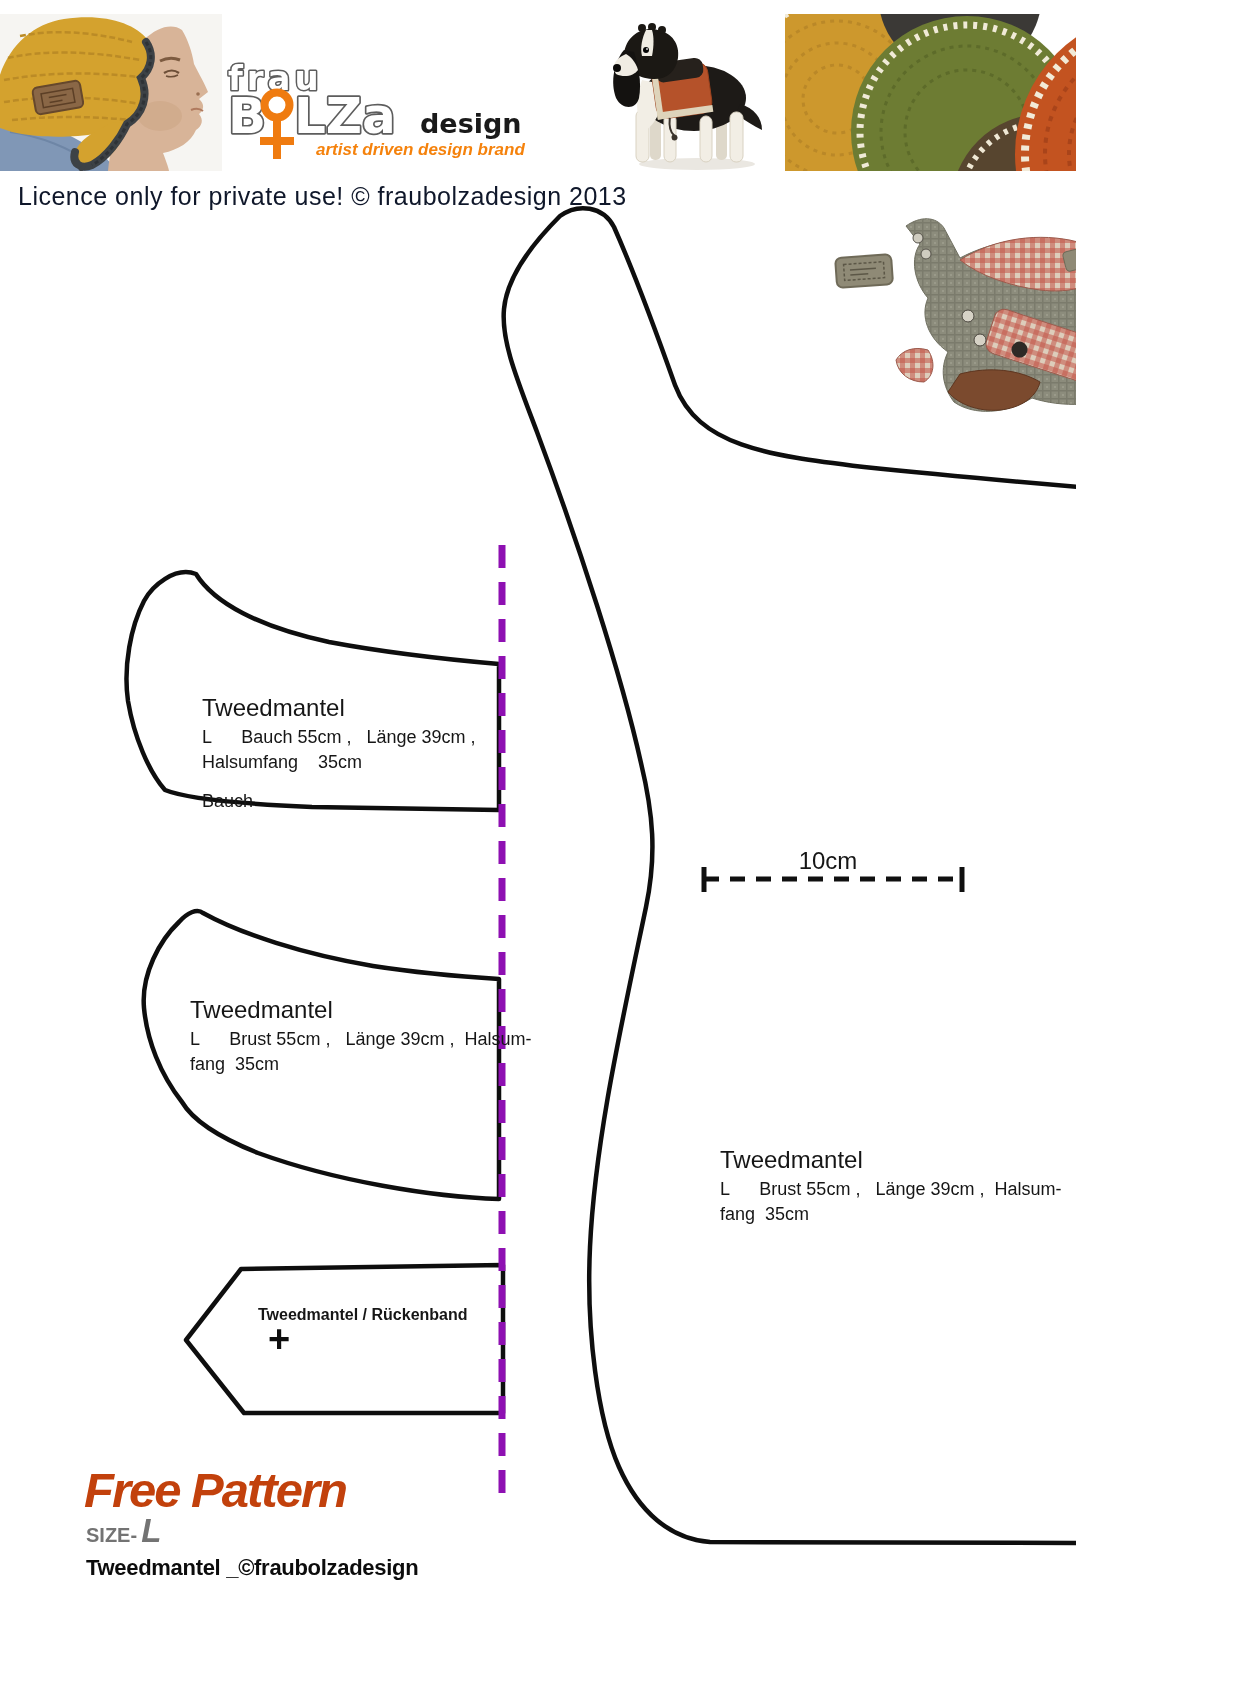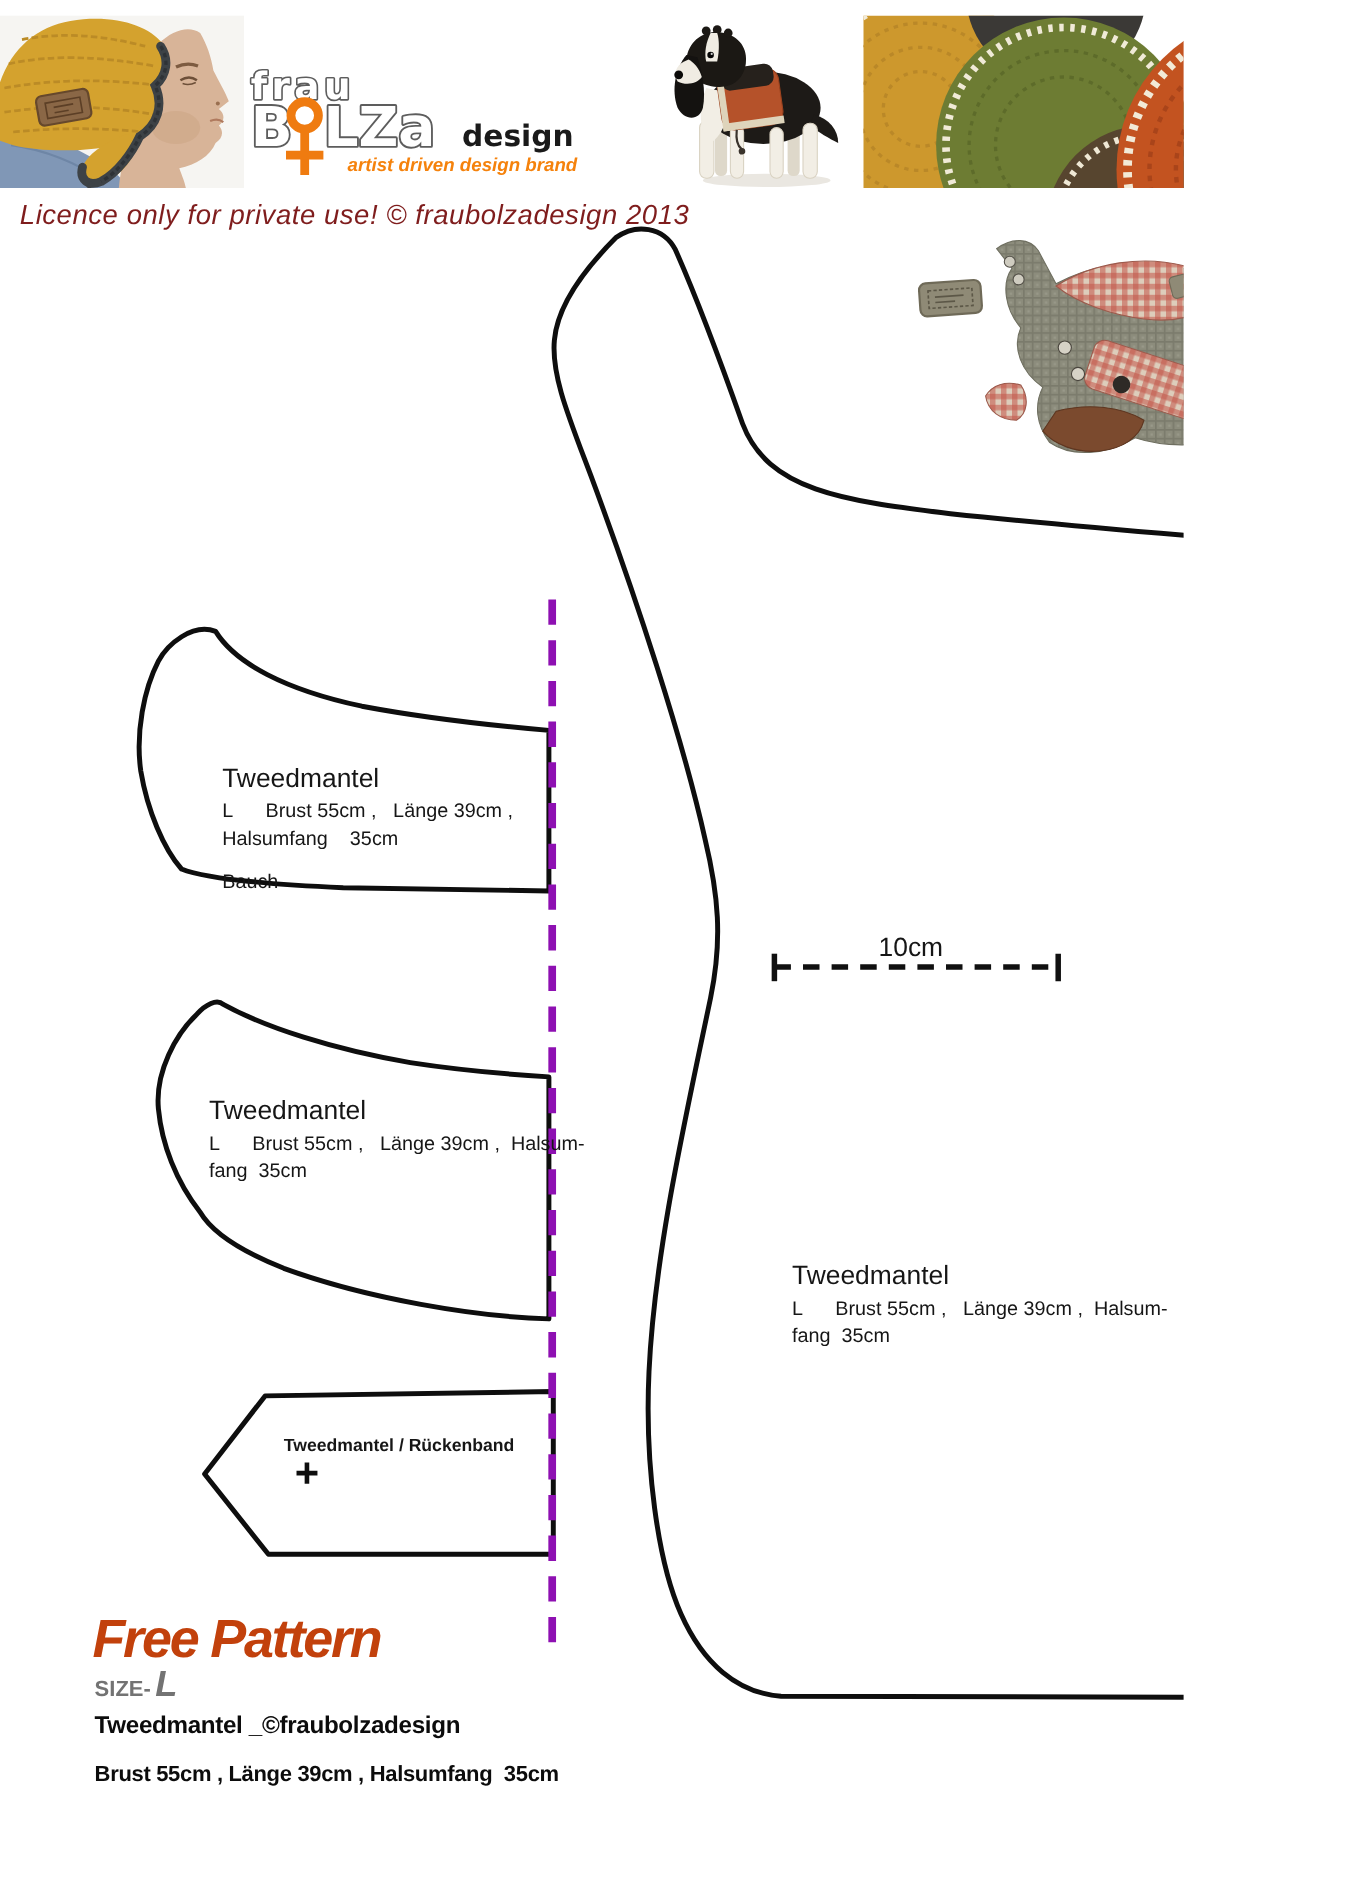--- a/index.html
+++ b/index.html
@@ -3,21 +3,21 @@
 <meta charset="utf-8">
 <style>
   html,body{margin:0;padding:0;background:#ffffff;}
   #page{position:relative;width:1076px;height:1707px;background:#fff;overflow:hidden;
         font-family:"Liberation Sans",sans-serif;color:#111;}
   .abs{position:absolute;}
   .pre{white-space:pre;}
   svg{display:block;}
 
   
-  #license{left:18px;top:182px;font-size:25px;font-style:italic;color:#7f1d1d;letter-spacing:.5px;}
+  #license{left:18px;top:182px;font-size:25px;color:#0f172a;letter-spacing:.5px;}
 
   
   .piece-label{color:#161616;}
   .piece-label .title{font-size:24px;line-height:28px;margin-bottom:3px;}
   .piece-label .line{font-size:18px;line-height:25px;}
   .piece-label .pname{font-size:18px;line-height:25px;}
   #bauch-label{left:202px;top:694px;}
   #bauch-label .pname{margin-top:14px;}
   #kragen-label{left:190px;top:996px;}
   #main-label{left:720px;top:1146px;}
@@ -221,21 +221,21 @@
       <line x1="962" y1="867" x2="962" y2="892" stroke-width="5"></line>
     </g>
     <text x="828" y="869" font-size="24" fill="#161616" text-anchor="middle">10cm</text>
 
     <line x1="502" y1="545" x2="502" y2="1497" stroke="#8e10b2" stroke-width="7" stroke-dasharray="23 14"></line>
     <line x1="1104" y1="437" x2="1104" y2="1649" stroke="#8e10b2" stroke-width="7" stroke-dasharray="23 14"></line>
   </svg>
 
   <div id="bauch-label" class="abs piece-label">
     <div class="title pre">Tweedmantel</div>
-    <div class="line pre">L      Brust 55cm ,   Länge 39cm ,</div>
+    <div class="line pre">L      Bauch 55cm ,   Länge 39cm ,</div>
     <div class="line pre">Halsumfang    35cm</div>
     <div class="pname pre">Bauch</div>
   </div>
 
   <div id="kragen-label" class="abs piece-label">
     <div class="title pre">Tweedmantel</div>
     <div class="line pre">L      Brust 55cm ,   Länge 39cm ,  Halsum-</div>
     <div class="line pre">fang  35cm</div>
   </div>
 
@@ -245,15 +245,14 @@
     <div class="line pre">fang  35cm</div>
   </div>
 
   <div id="rueckenband-label" class="abs pre">Tweedmantel / Rückenband</div>
 
   <div id="free-pattern" class="abs pre">Free Pattern</div>
   <div id="subtitle" class="abs pre">Tweedmantel _©fraubolzadesign</div>
   <div id="size-row" class="abs">
     <span class="size-label pre">SIZE-</span><span class="size-value pre">L</span>
   </div>
-  <div id="measurements" class="abs pre">Brust 55cm , Länge 39cm , Halsumfang  35cm</div>
 
 </div>
 
 </body></html>

